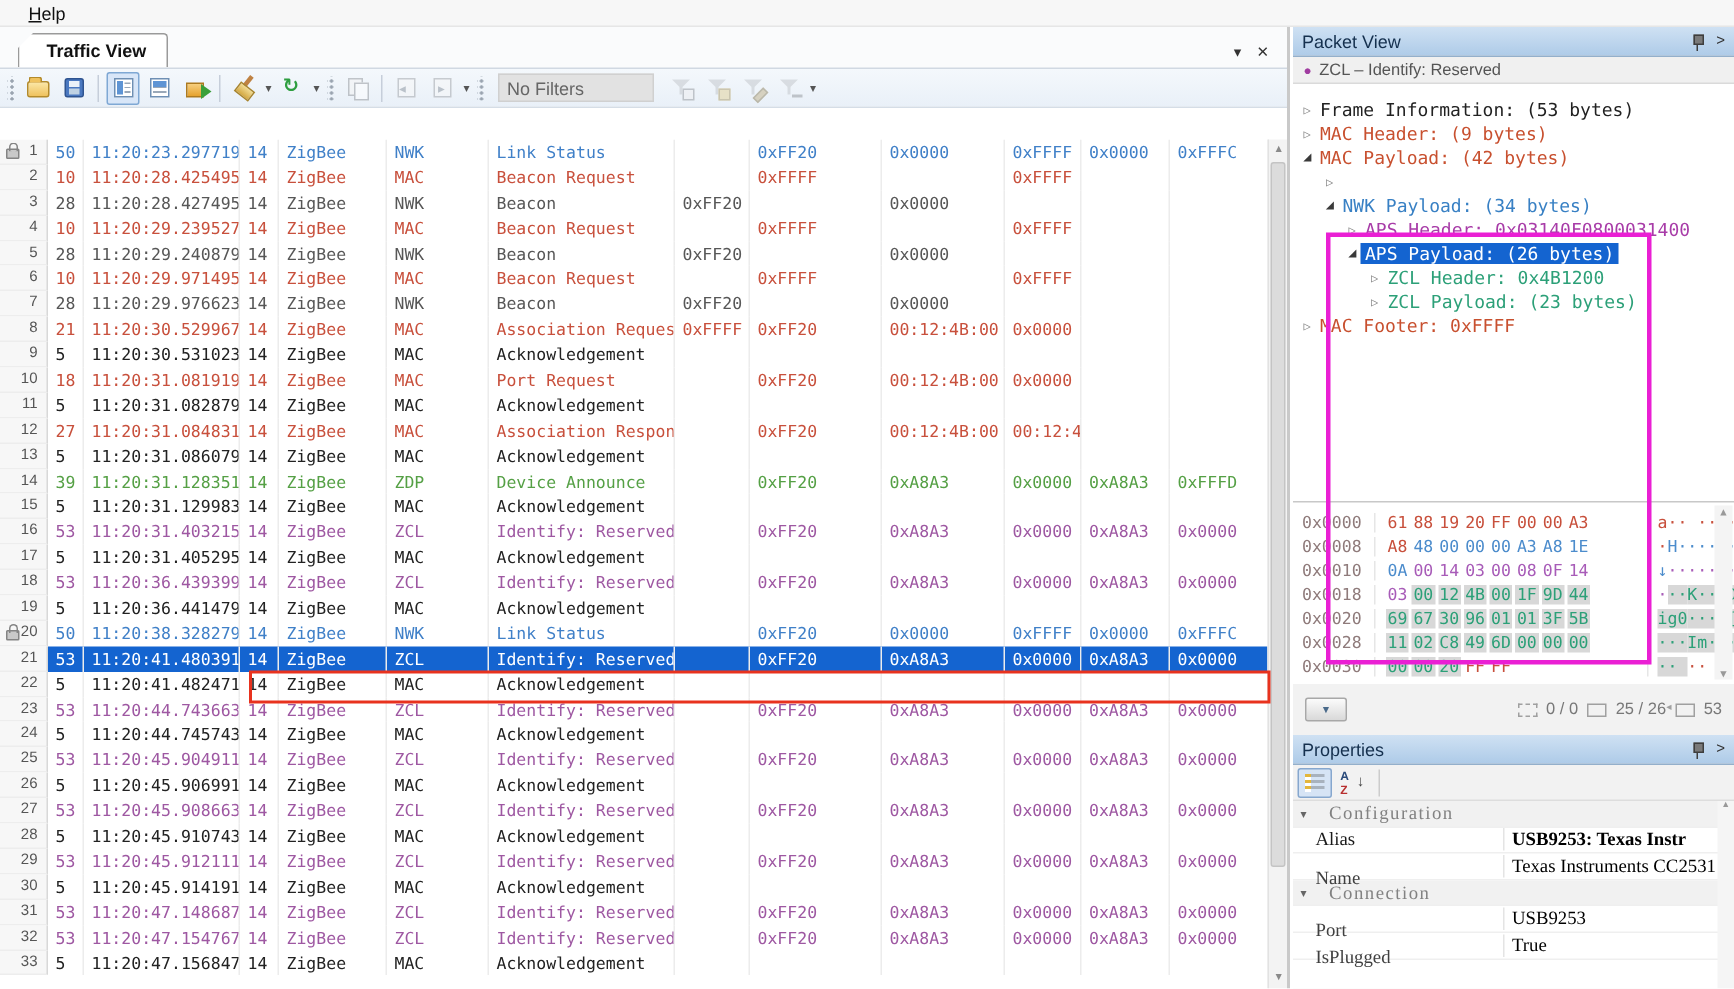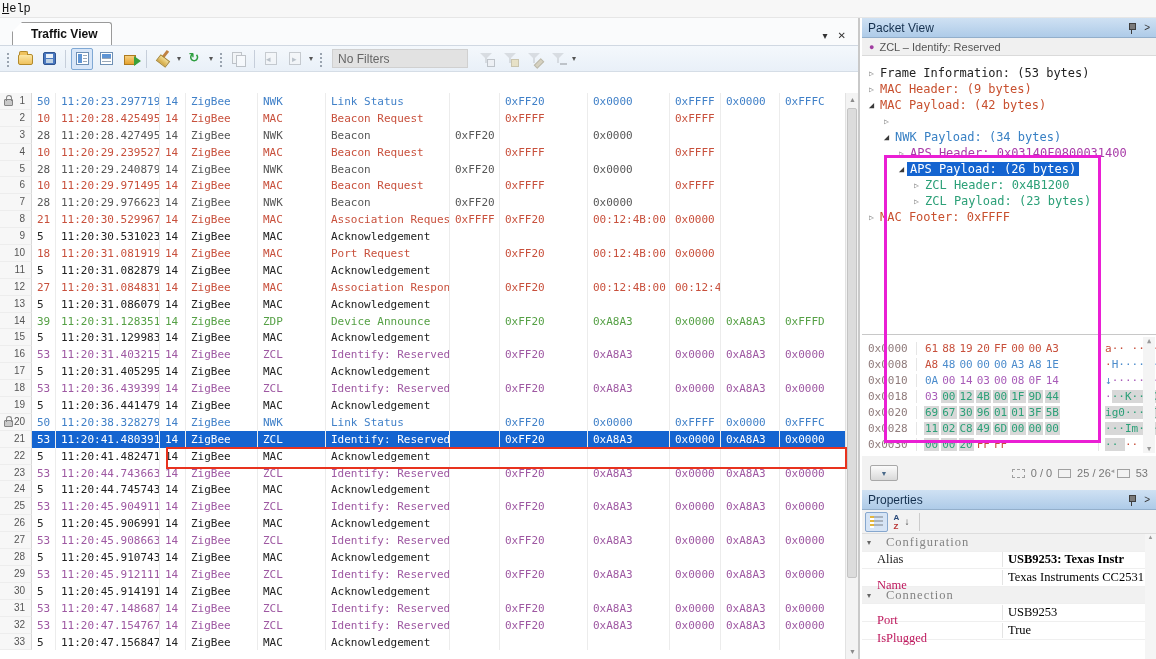--- a/index.html
+++ b/index.html
@@ -3,21 +3,21 @@
 <meta charset="utf-8">
 <style>
   * { margin:0; padding:0; box-sizing:border-box; }
   html,body { width:1156px; height:659px; overflow:hidden; background:#fff;
     font-family:"Liberation Sans", sans-serif; }
   .app { position:relative; width:1156px; height:659px; background:#fff; }
 
   
   .menubar { position:absolute; left:0; top:0; width:1156px; height:18px;
     background:#F7F7F7; border-bottom:1px solid #E6E6E6; display:flex; align-items:center; }
-  .menuitem { font-size:12px; color:#111; padding:0 2px;font-family:Liberation Mono, monospace; }
+  .menuitem { font-size:12px; color:#111; padding:0 19px; }
   .menuitem u { text-decoration:underline; }
 
   
   .leftpane { position:absolute; left:0; top:18px; width:860px; height:641px;
     border-right:2px solid #C9C9C9; background:#fff; }
 
   .tabbar { position:absolute; left:0; top:0; width:100%; height:27px;
     background:#FAFBFC; display:flex; align-items:flex-end; }
   .tab { position:relative; margin-left:12px; height:23px; padding:0 14px 0 18px;
     background:#fff; border:1px solid #9A9A9A; border-bottom:none;
@@ -33,21 +33,21 @@
     border-bottom:1px solid #D5DDE6; display:flex; align-items:center; padding:0 2px; }
   .grip { width:5px; height:16px; margin:0 3px;
     background-image:radial-gradient(circle,#9AA4B0 1px,transparent 1.2px);
     background-size:4px 4px; background-position:1px 1px; }
   .tsep { width:1px; height:18px; background:#C6CEDA; margin:0 4px; }
   .tbtn { position:relative; width:22px; height:22px; margin:0 1px; border:1px solid transparent;
     border-radius:2px; display:flex; align-items:center; justify-content:center; }
   .tbtn.active { background:#D8E6F8; border-color:#7FA8D4; }
   .tbtn.disabled { opacity:.5; filter:grayscale(.6); }
   .caret { font-size:8px; color:#555; padding:0 2px; }
-  .filterbox { width:136px; height:19px; margin:0 6px; background:#E2E2E2;
+  .filterbox { width:104px; height:19px; margin:0 6px; background:#E2E2E2;
     border:1px solid #D0D0D0; font-size:12px; color:#666; padding:0 5px;
     font-family:"Liberation Sans",sans-serif; outline:none; }
   .filterbox::placeholder { color:#666; opacity:1; }
 
   
   .ticon { display:block; position:relative; }
   .i-open-capture { width:15px; height:11px; margin-top:2px; border-radius:2px;
     background:linear-gradient(#FBE7A6,#EFC25E); border:1px solid #B38A2A; }
   .i-open-capture::before { content:""; position:absolute; top:-4px; left:0; width:7px; height:3px;
     background:#EFC25E; border:1px solid #B38A2A; border-bottom:none; border-radius:2px 2px 0 0; }
@@ -195,21 +195,21 @@
   .azarrow { font-size:10px; color:#444; margin-left:1px; }
   .ptsep { width:1px; height:18px; background:#CCC; margin-left:4px; }
 
   .propsgrid { position:absolute; left:0; top:516px; width:100%; height:125px; background:#fff;
     font-family:"Liberation Serif",serif; font-size:12.5px; overflow:hidden; }
   .prow { display:flex; height:17.6px; border-bottom:1px solid #EFEFEF; align-items:center; }
   .prow.cat { background:#F1F1F1; }
   .pcat-ch { width:14px; text-align:center; font-size:8px; color:#666; }
   .pcat-label { font-weight:normal; color:#828282; letter-spacing:1px;margin-left:10px; }
   .plabel { width:140px; flex:none; padding-left:15px; color:#1A1A1A; overflow:hidden; white-space:nowrap; }
-  .plabel.dim { color:#be185d;margin-top:16px; }
+  .plabel.dim { color:#404040;margin-top:16px; }
   .pvalue { flex:1; border-left:1px solid #E4E4E4; padding-left:5px; color:#000;
     overflow:hidden; white-space:nowrap; }
   .pvalue.bold { font-weight:bold; }
   .pgscroll { position:absolute; right:0; top:516px; width:11px; height:125px; background:#F5F5F5;
     font-size:6px; color:#999; text-align:center; }
 
   
   .anno { position:absolute; pointer-events:none; z-index:60; background:transparent; }
   .anno-red { left:166px; top:447px; width:681px; height:22px; border:2px solid #E8321E; }
   .anno-magenta { left:884px; top:155px; width:217px; height:288px; border:3px solid #EA1FD4; }

